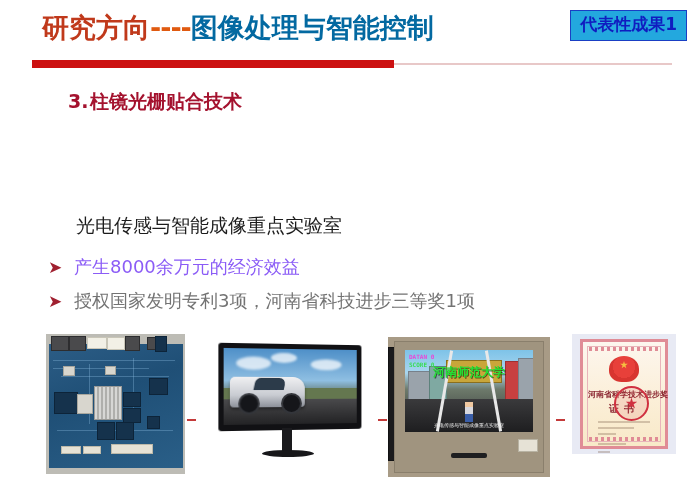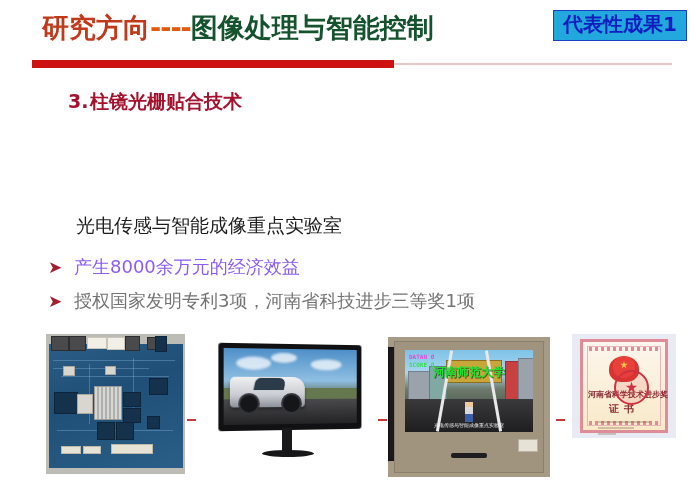--- a/index.html
+++ b/index.html
@@ -41,33 +41,33 @@
     color: #C0391B;
     font-weight: bold;
   }
   #slide-title .t-dashes {
     color: #E05A10;
     font-family: "DejaVu Sans", sans-serif;
     font-weight: bold;
     letter-spacing: -1px;
   }
   #slide-title .t-topic {
-    color: #14532d;
+    color: #0369a1;
     font-family: Liberation Sans, sans-serif;
     font-weight: bold;
   }
 
   #result-badge {
     position: absolute;
     right: 8px;
     top: 2px;
     background: #23A8DE;
     border: 1px solid #1A3FC4;
     color: #101CC0;
-    font-size: 20px;
+    font-size: 17px;
     font-weight: bold;
     padding: 3px 9px 5px 9px;
     line-height: 21px;
     white-space: nowrap;
     font-family: "DejaVu Sans", sans-serif;
   }
 
   
   #divider-wrap {
     position: absolute;
@@ -371,21 +371,21 @@
   }
   .disp-side {
     position: absolute;
     left: 0px; top: 10px; width: 9px; height: 112px;
     background: linear-gradient(90deg, #1A1A1C 0 55%, #7FB6D8 55% 100%);
     border: 1px solid #111113;
   }
 
   
   #photo-cert {
-    left: 572px; top: 0px; width: 104px; height: 104px;
+    left: 572px; top: 0px; width: 104px; height: 120px;
     background: #E8EAF4;
   }
   .cert-paper {
     position: absolute;
     left: 8px; top: 5px; right: 8px; bottom: 5px;
     background: linear-gradient(180deg, #FDF6EE 0%, #FBEFD8 55%, #F8E9C8 100%);
     border: 3px solid #E08C96;
     box-sizing: border-box;
   }
   .cert-inner {

